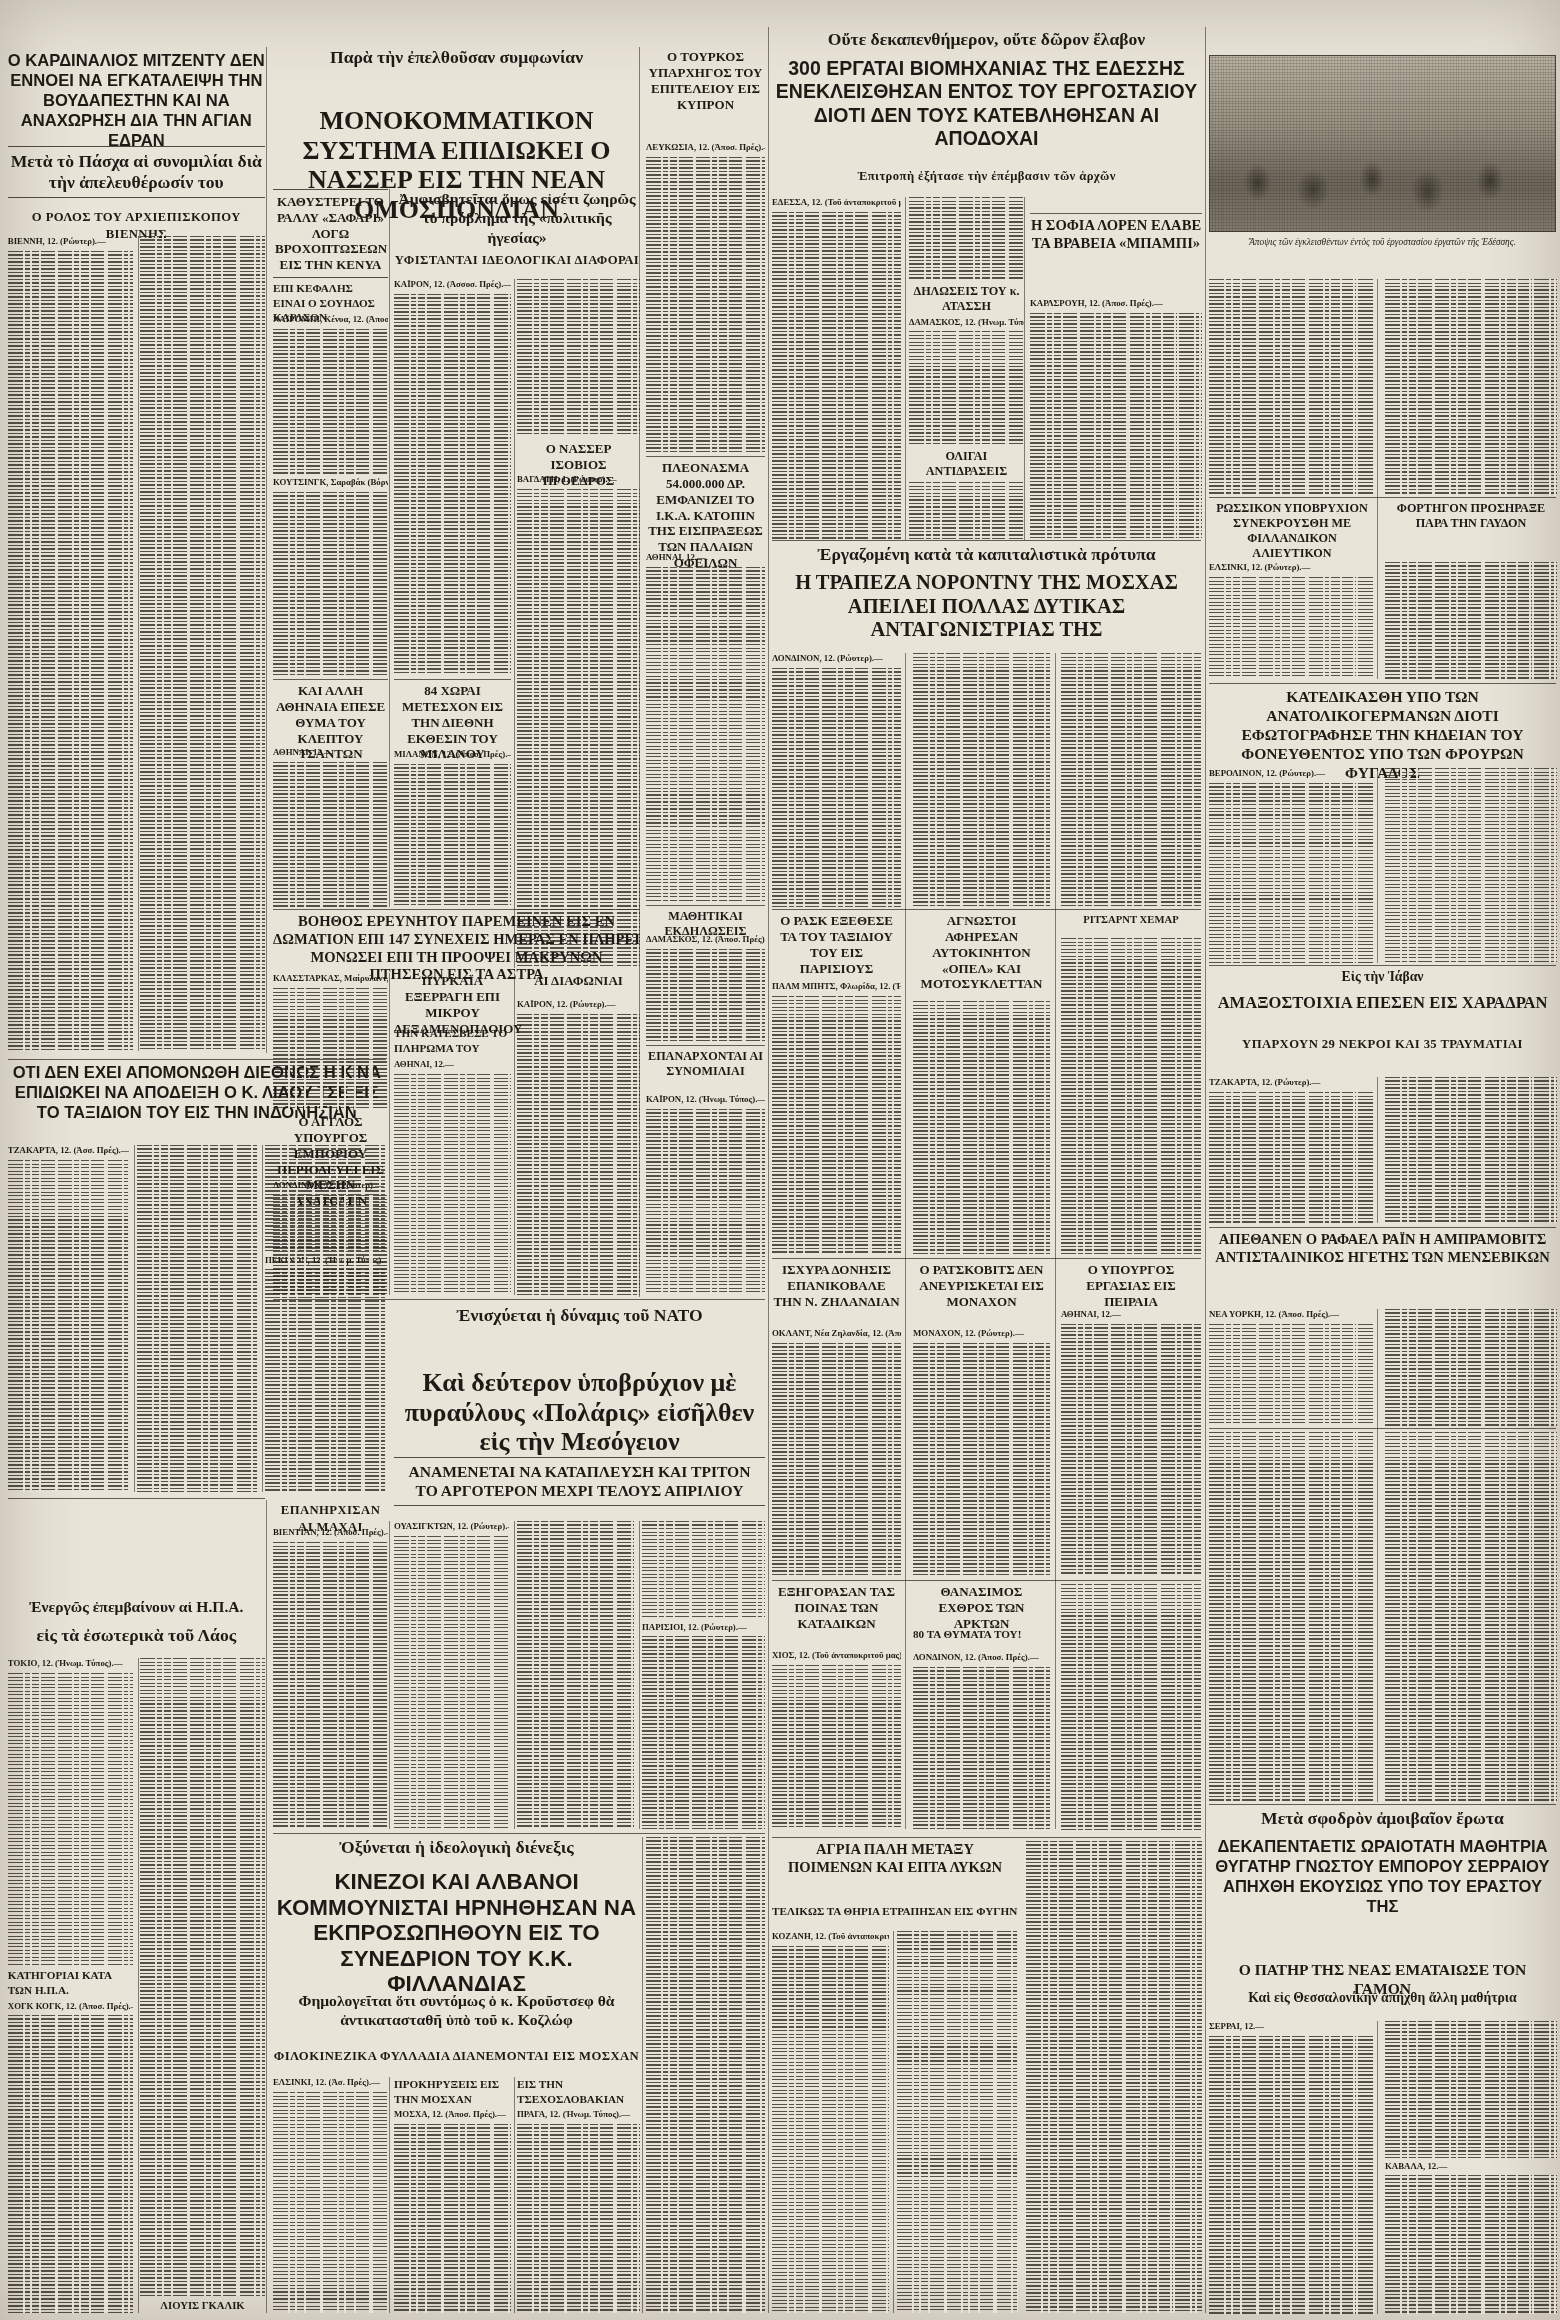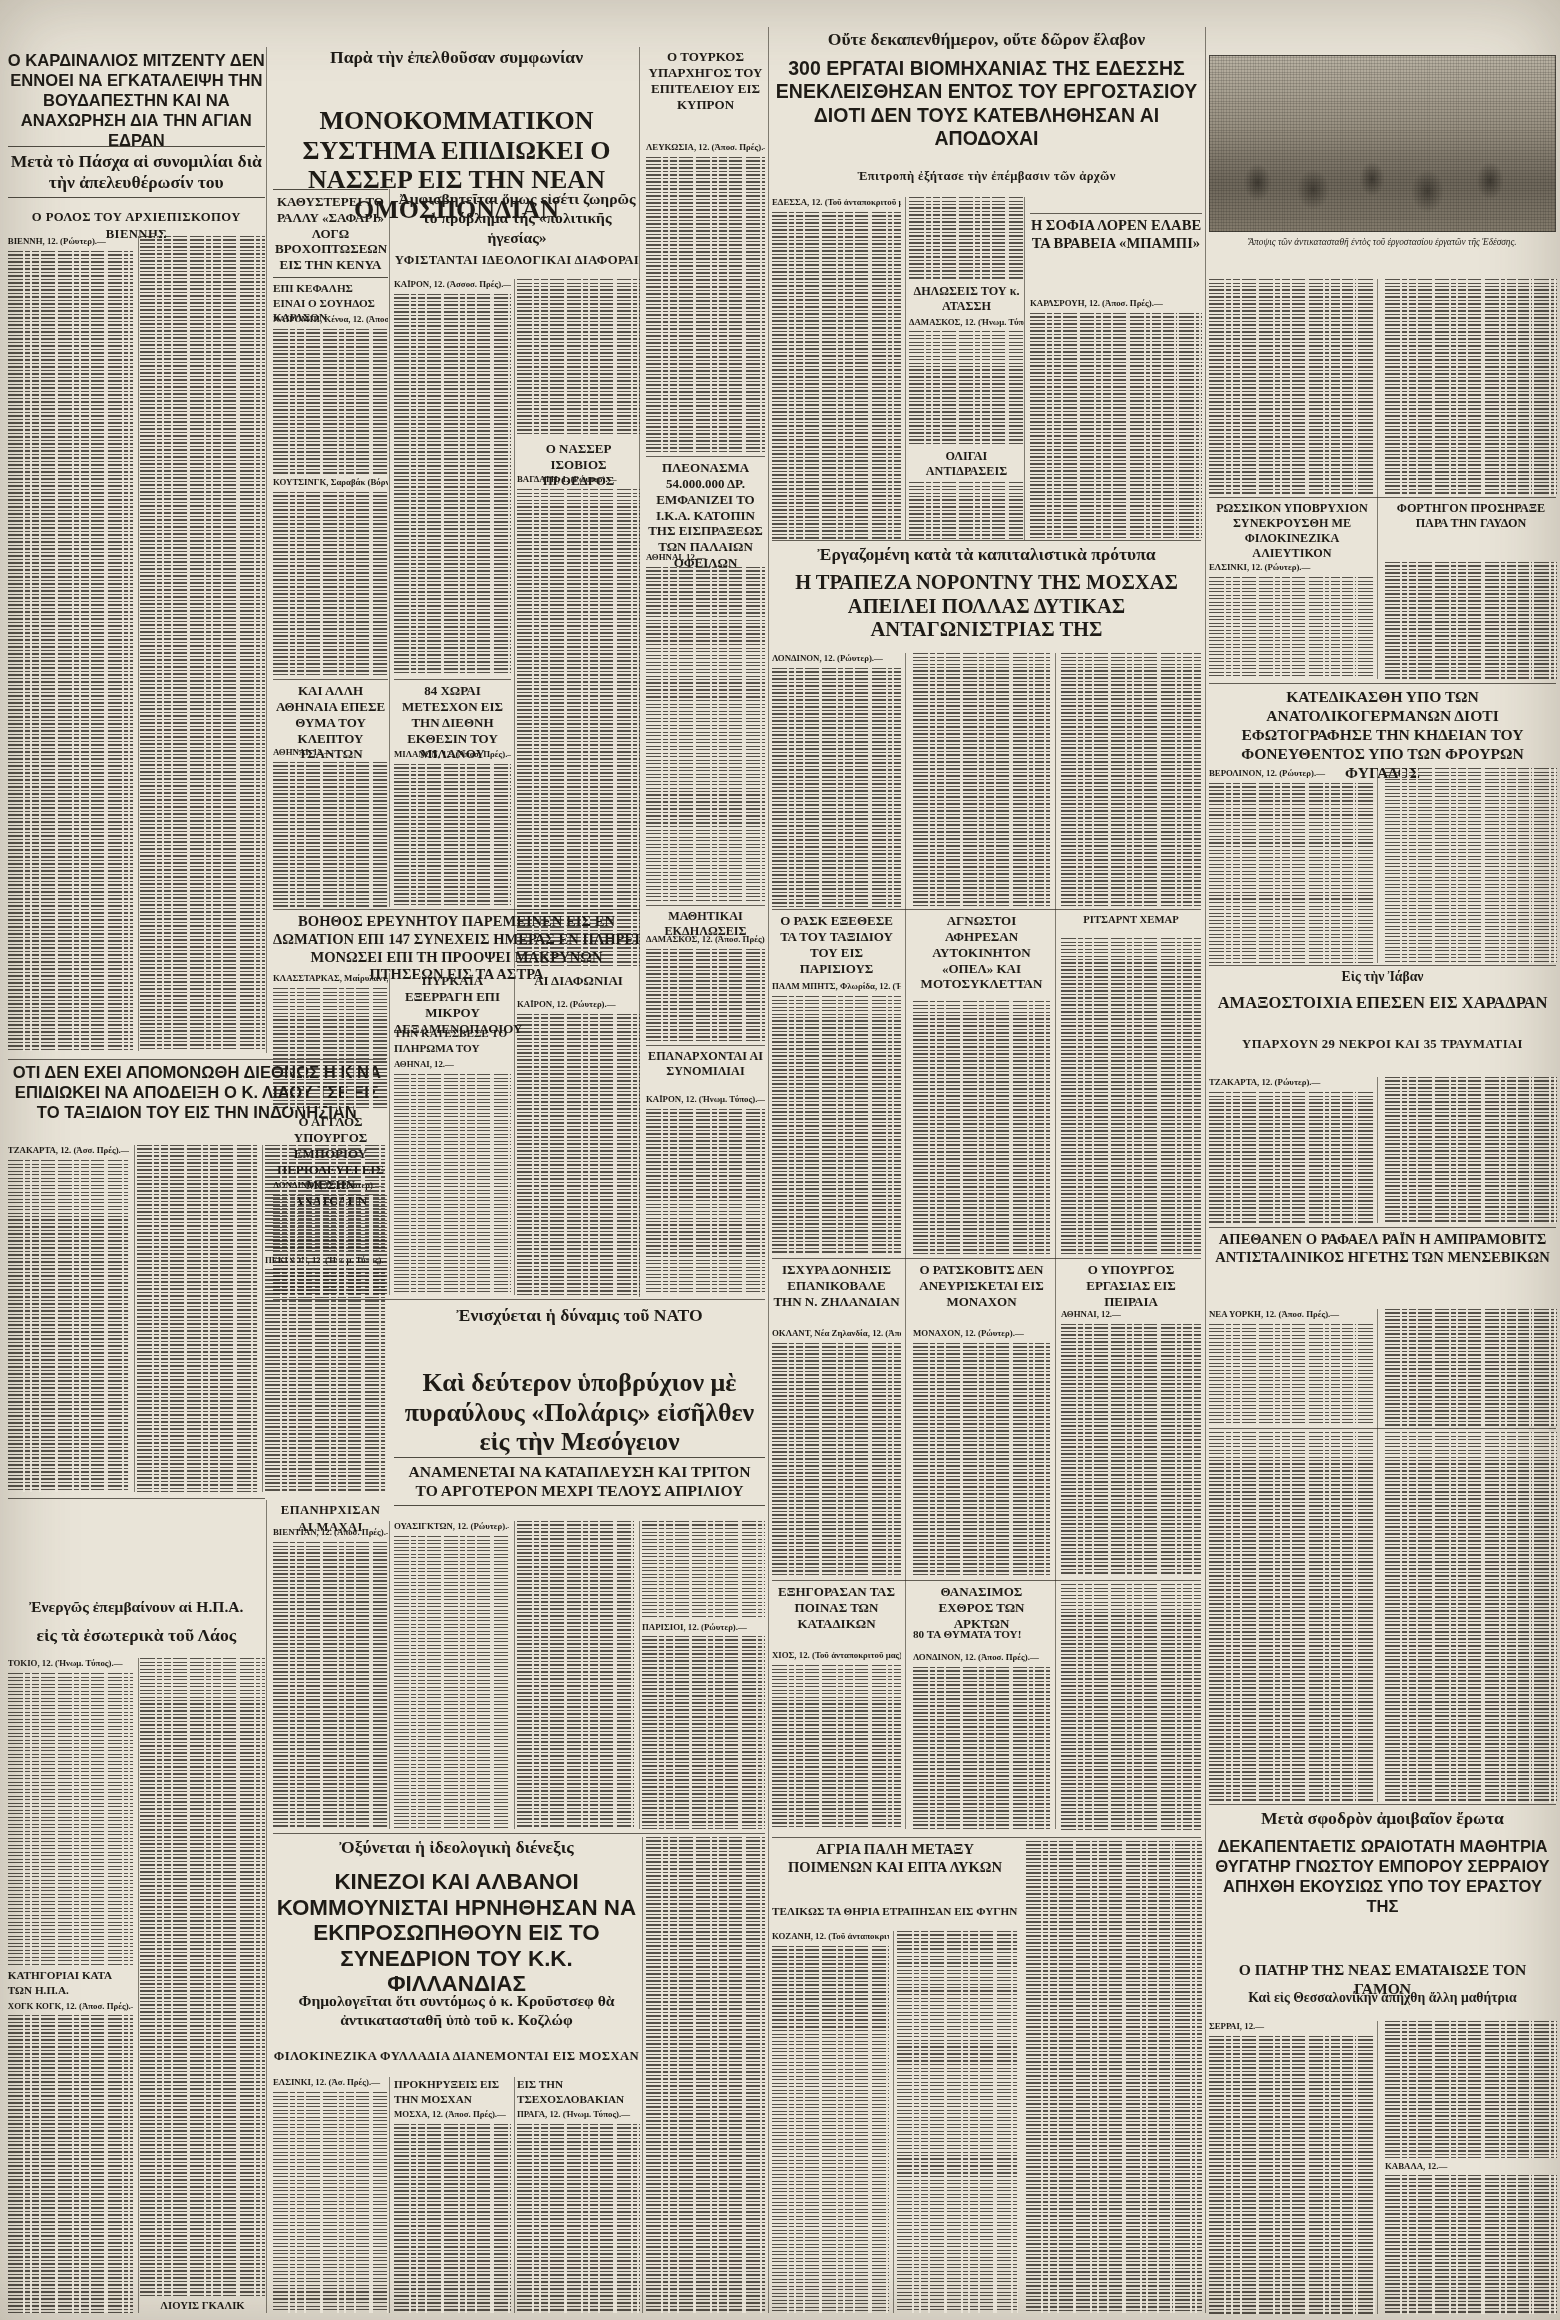--- a/index.html
+++ b/index.html
@@ -237,29 +237,29 @@
     <div class="hl f12 shead">ΟΛΙΓΑΙ ΑΝΤΙΔΡΑΣΕΙΣ</div>
     <div class="sim"></div>
   </div>
   <div class="art hl f15" style="left:1030px;top:217px;width:172px">Η ΣΟΦΙΑ ΛΟΡΕΝ ΕΛΑΒΕ ΤΑ ΒΡΑΒΕΙΑ «ΜΠΑΜΠΙ»</div>
   <div class="art bcol" style="left:1030px;top:298px;width:172px;height:242px">
     <div class="dl">ΚΑΡΛΣΡΟΥΗ, 12. (Ἀποσ. Πρές).—</div>
     <div class="sim"></div>
   </div>
 
   <div class="art photo" style="left:1209px;top:55px;width:347px;height:177px"></div>
-  <div class="art cap" style="left:1209px;top:236px;width:347px">Ἄποψις τῶν ἀντικατασταθῆ ἐντὸς τοῦ ἐργοστασίου ἐργατῶν τῆς Ἐδέσσης.</div>
+  <div class="art cap" style="left:1209px;top:236px;width:347px">Ἄποψις τῶν ἐγκλεισθέντων ἐντὸς τοῦ ἐργοστασίου ἐργατῶν τῆς Ἐδέσσης.</div>
   <div class="art bcol" style="left:1209px;top:279px;width:166px;height:217px">
     <div class="sim"></div>
   </div>
   <div class="art bcol" style="left:1385px;top:279px;width:172px;height:217px">
     <div class="sim"></div>
   </div>
 
-  <div class="art hl f12" style="left:1209px;top:501px;width:166px">ΡΩΣΣΙΚΟΝ ΥΠΟΒΡΥΧΙΟΝ ΣΥΝΕΚΡΟΥΣΘΗ ΜΕ ΦΙΛΟΚΙΝΕΖΙΚΑ ΑΛΙΕΥΤΙΚΟΝ</div>
+  <div class="art hl f12" style="left:1209px;top:501px;width:166px">ΡΩΣΣΙΚΟΝ ΥΠΟΒΡΥΧΙΟΝ ΣΥΝΕΚΡΟΥΣΘΗ ΜΕ ΦΙΛΛΑΝΔΙΚΟΝ ΑΛΙΕΥΤΙΚΟΝ</div>
   <div class="art bcol" style="left:1209px;top:562px;width:166px;height:117px">
     <div class="dl">ΕΛΣΙΝΚΙ, 12. (Ρώυτερ).—</div>
     <div class="sim"></div>
   </div>
   <div class="art hl f12" style="left:1385px;top:501px;width:172px">ΦΟΡΤΗΓΟΝ ΠΡΟΣΗΡΑΞΕ ΠΑΡΑ ΤΗΝ ΓΑΥΔΟΝ</div>
   <div class="art bcol" style="left:1385px;top:562px;width:172px;height:117px">
     <div class="sim"></div>
   </div>
 
   <div class="art kick" style="left:772px;top:544px;width:429px">Ἐργαζομένη κατὰ τὰ καπιταλιστικὰ πρότυπα</div>

